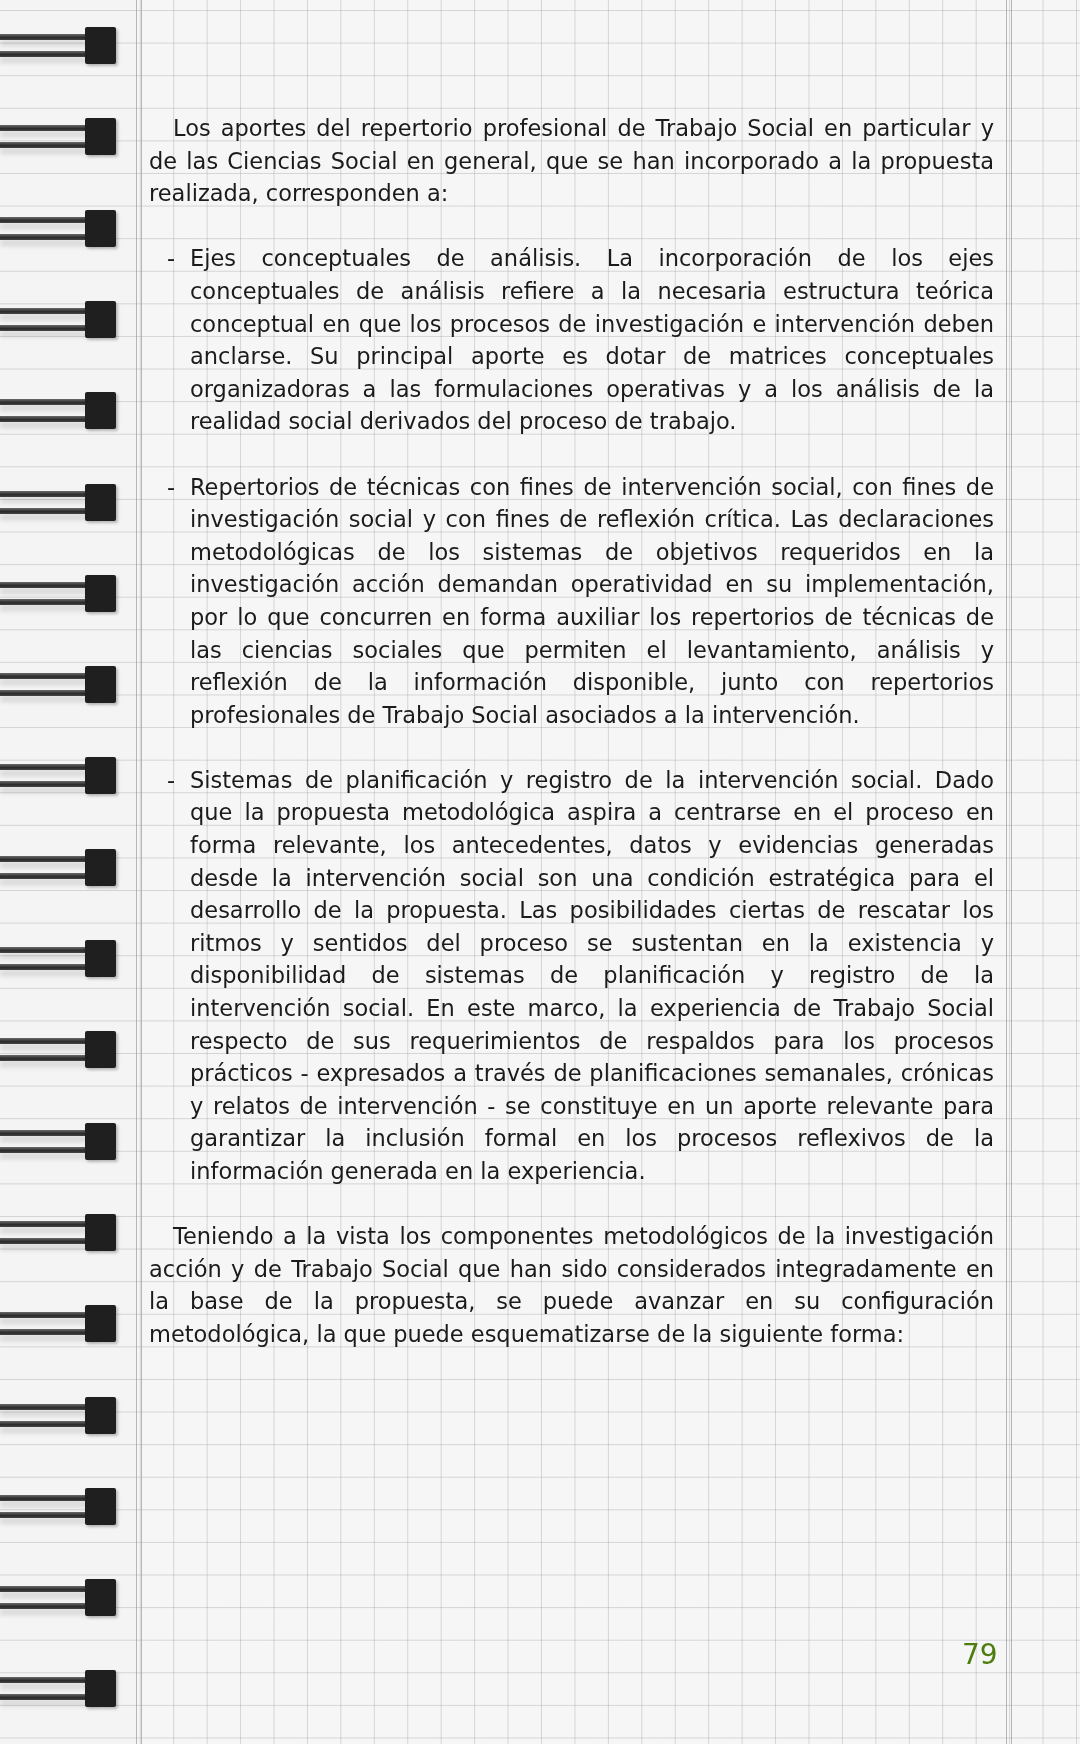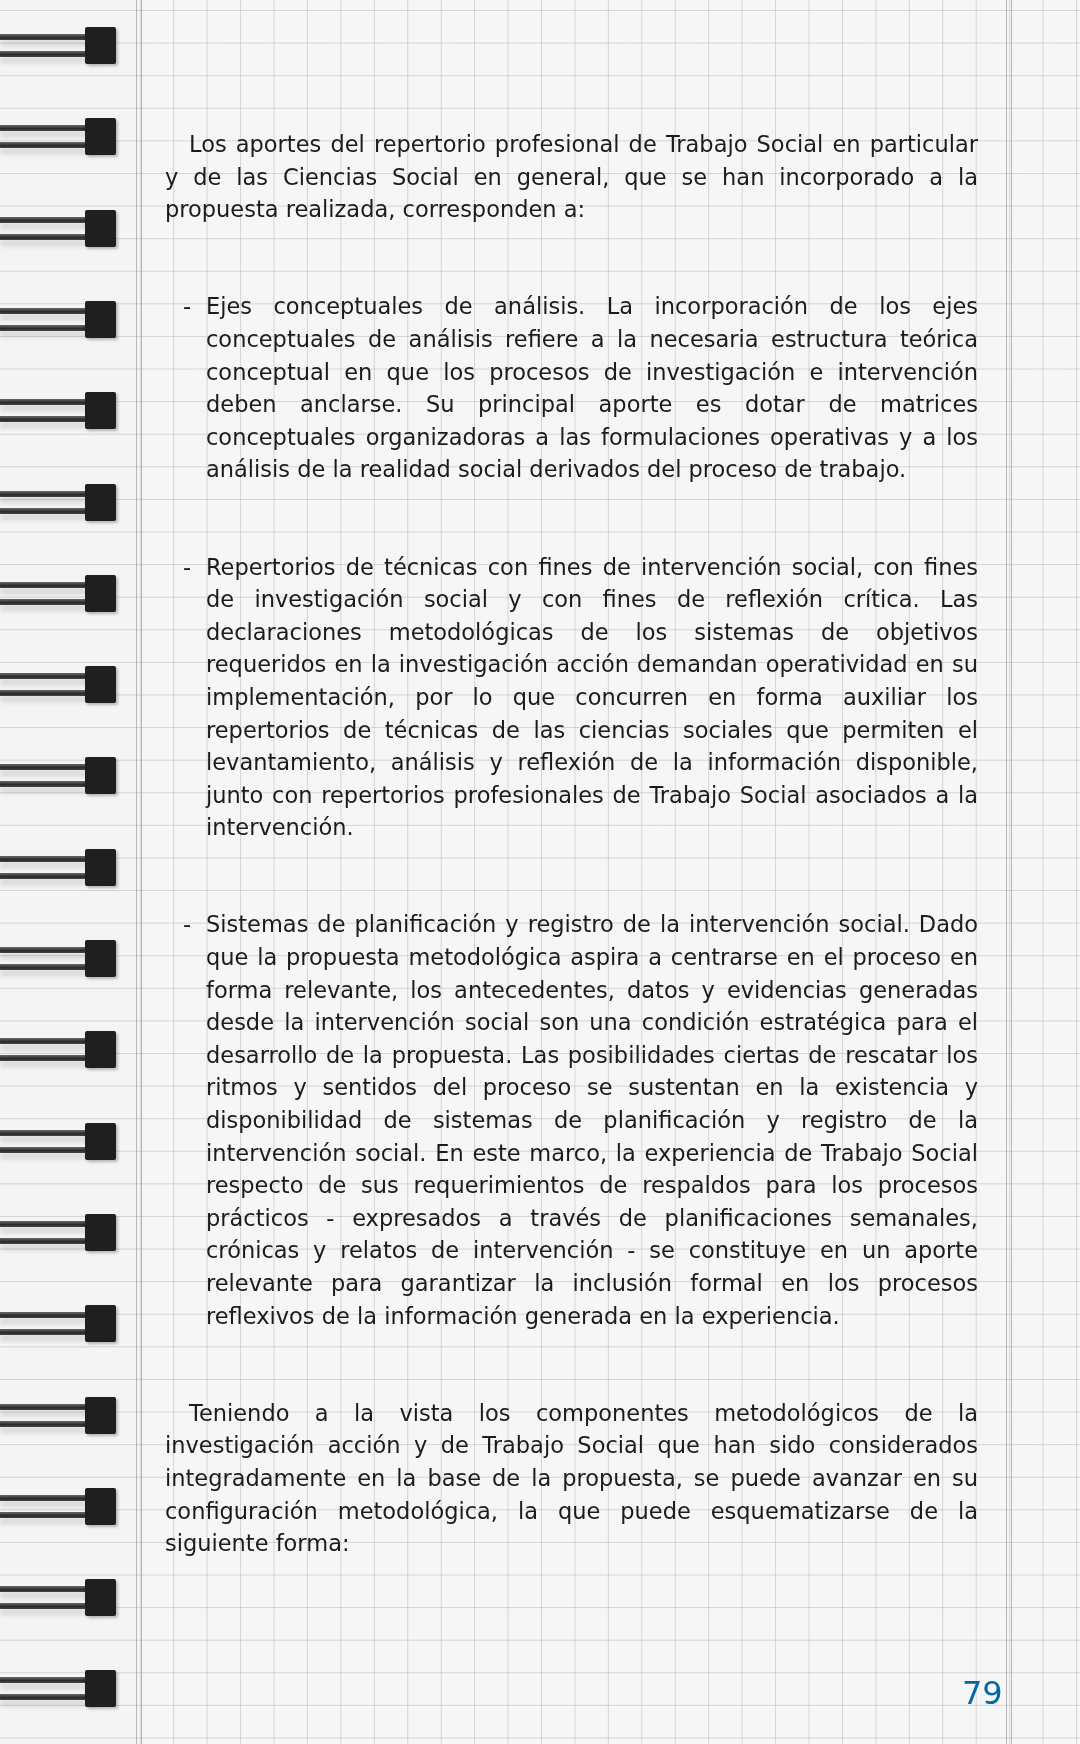--- a/index.html
+++ b/index.html
@@ -39,29 +39,29 @@
   .ring .clip {
     position: absolute; left: 85px; top: 0; width: 31px; height: 37px;
     background: #1f1f1f; border-radius: 2px;
     box-shadow: 2px 2px 3px rgba(0,0,0,0.25);
   }
   .content {
     position: absolute; left: 149px; width: 845px; top: 112px;
     font-size: 22.5px; line-height: 32.6px;
     text-align: justify;
   }
-  .content p { margin: 16px; }
+  .content p { margin: 0; }
   .para { text-indent: 24px; }
   .gap { height: 32.6px; }
   .bullet { position: relative; padding-left: 41px; }
   .bullet .dash { position: absolute; left: 18px; top: 0; }
   .b { font-weight: normal; }
   .page-number {
     position: absolute; left: 962px; top: 1638px;
-    font-size: 32px; color: #0369a1; margin-top: 36px;
+    font-size: 28px; color: #4d7c0f;
   }
 </style>
 </head>
 <body>
 
 <div class="spiral-strip" id="spiral">
     <div class="ring" style="top: 27px;">
       <div class="wire w1"></div>
       <div class="wire w2"></div>
       <div class="clip"></div>

